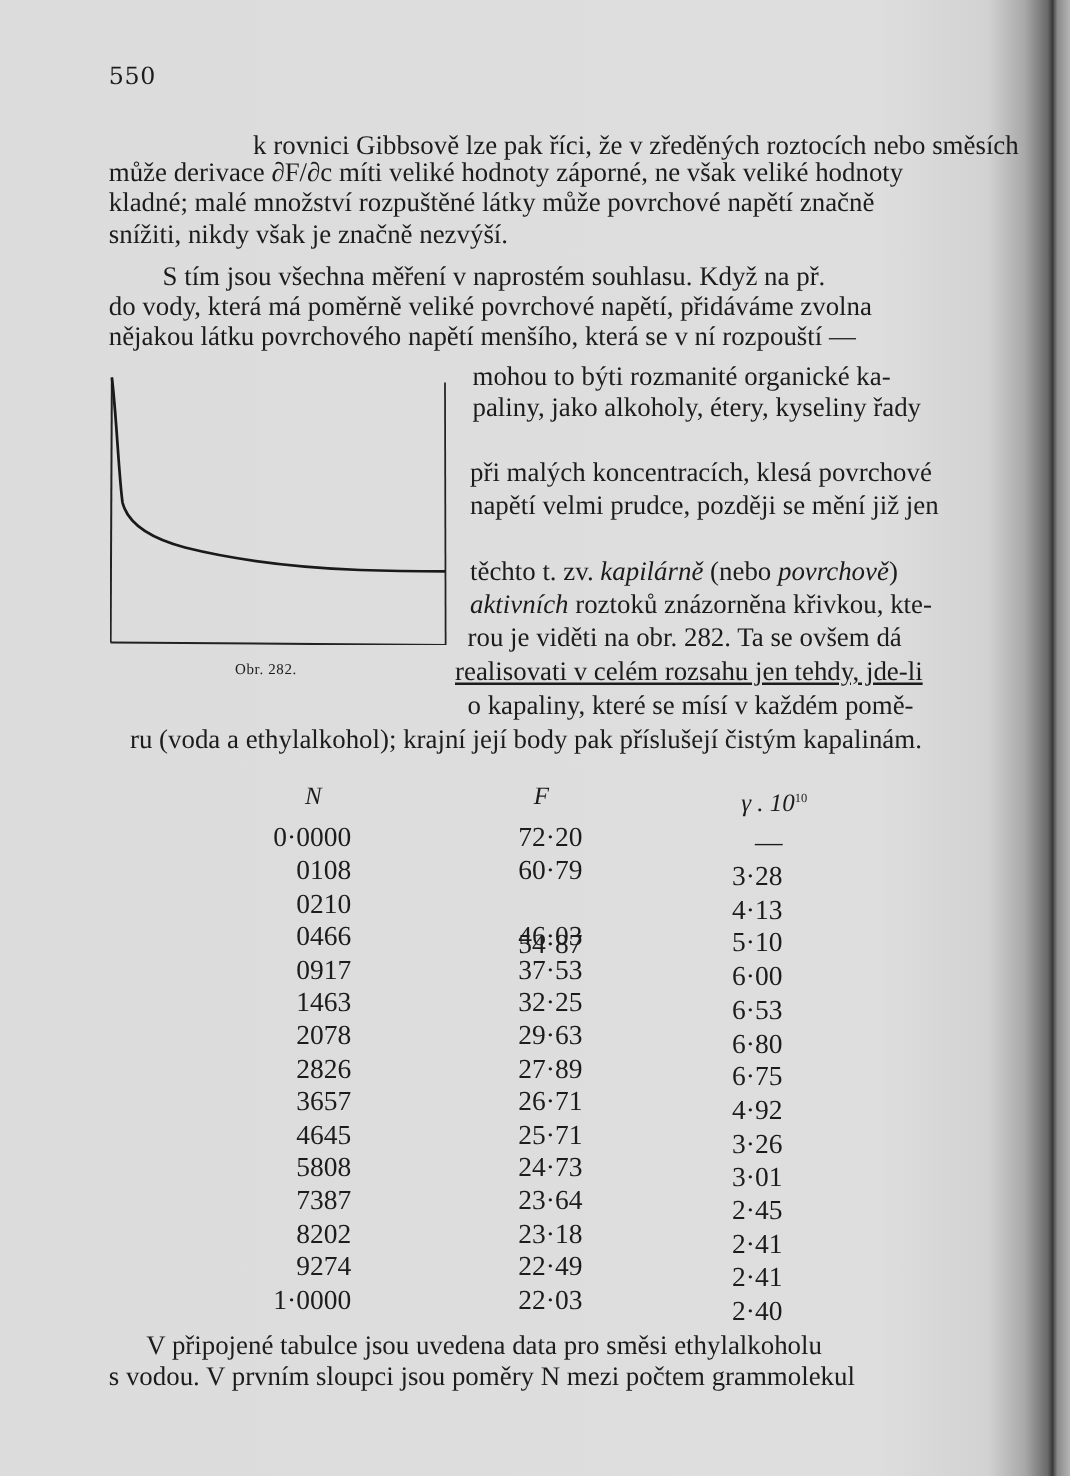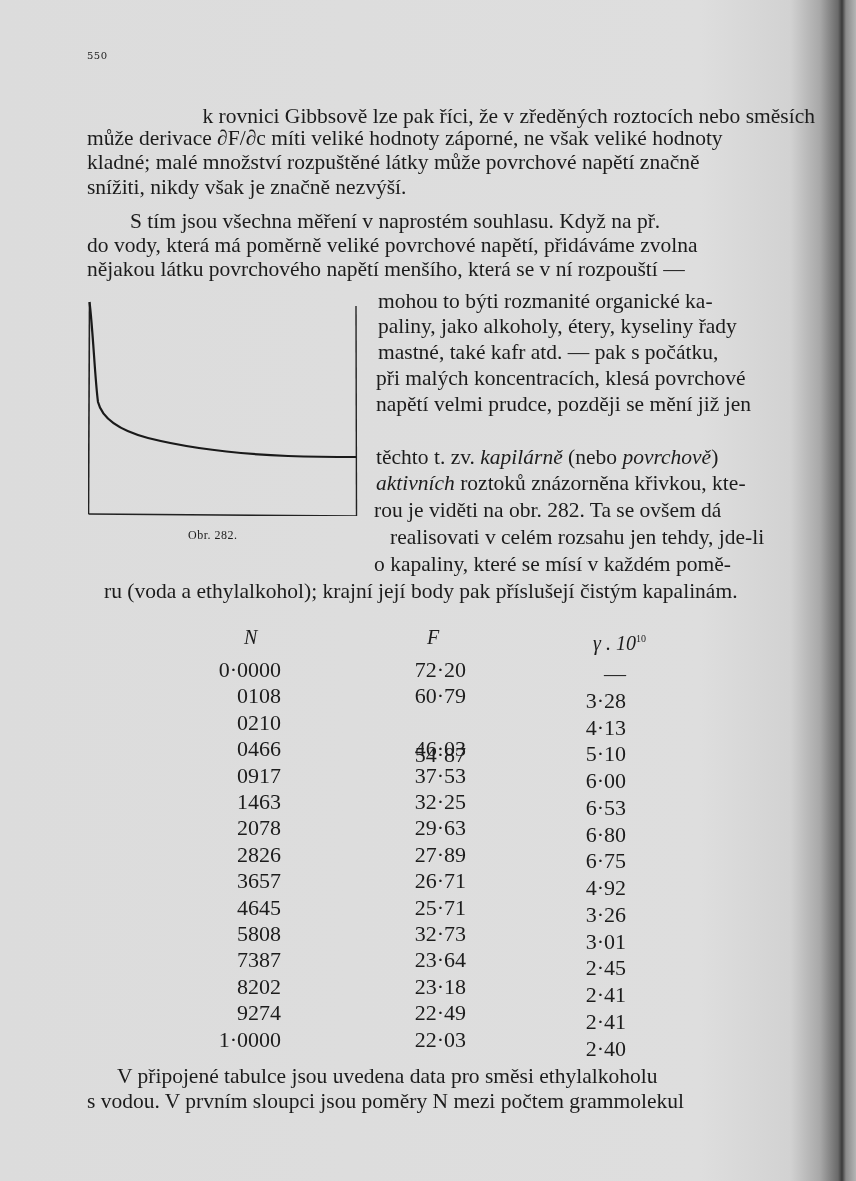--- a/index.html
+++ b/index.html
@@ -8,21 +8,21 @@
       background: #d9d9d9;
       font-family: "DejaVu Serif", "Liberation Serif", serif;
       color: #1c1c1c;
     }
     .page {
       position: absolute; left: 0; top: 0; width: 856px; height: 1181px;
       background: linear-gradient(to right, #dcdcdc 0px, #dedede 700px, #d2d2d2 790px, #a8a8a8 820px, #6a6a6a 838px, #3a3a3a 842px, #8a8a8a 846px, #b5b5b5 856px);
     }
     .pagenum {
       position: absolute; left: 87px; top: 50px;
-      font-size: 10px; letter-spacing: 0.5px;
+      font-size: 19px; letter-spacing: 0.5px;
     }
     .line {
       position: absolute; white-space: nowrap;
       font-family: "Liberation Serif", "DejaVu Serif", serif;
       font-size: 21.5px; line-height: 22px;
     }
     .just { display: flex; justify-content: flex-end; }
     .line i { font-style: italic; }
     .figure {
       position: absolute; left: 88px; top: 300px; width: 270px; height: 216px;
@@ -53,32 +53,31 @@
   <div class="line" style="left:87px; top:127px; width:728px;">může derivace ∂F/∂c míti veliké hodnoty záporné, ne však veliké hodnoty</div>
   <div class="line" style="left:87px; top:151px; width:728px;">kladné; malé množství rozpuštěné látky může povrchové napětí značně</div>
   <div class="line" style="left:87px; top:176px;">snížiti, nikdy však je značně nezvýší.</div>
 
   <div class="line" style="left:130px; top:210px;">S tím jsou všechna měření v naprostém souhlasu. Když na př.</div>
   <div class="line" style="left:87px; top:258px;">nějakou látku povrchového napětí menšího, která se v ní rozpouští —</div>
   <div class="line" style="left:87px; top:234px;">do vody, která má poměrně veliké povrchové napětí, přidáváme zvolna</div>
 
   <div class="line" style="left:378px; top:290px;">mohou to býti rozmanité organické ka-</div>
   <div class="line" style="left:378px; top:315px;">paliny, jako alkoholy, étery, kyseliny řady</div>
-  <div class="line" style="left:378px; top:341px;">mastné, také kafr atd. — pak s počátku,</div>
   <div class="line" style="left:376px; top:367px;">při malých koncentracích, klesá povrchové</div>
   <div class="line" style="left:376px; top:393px;">napětí velmi prudce, později se mění již jen</div>
 
   <div class="line" style="left:376px; top:446px;">
     <span>těchto t. zv. </span><i>kapilárně</i><span> (nebo </span><i>povrchově</i><span>)</span>
   </div>
   <div class="line" style="left:376px; top:472px;">
     <i>aktivních</i><span> roztoků znázorněna křivkou, kte-</span>
   </div>
   <div class="line" style="left:374px; top:499px;">rou je viděti na obr. 282. Ta se ovšem dá</div>
-  <div class="line" style="left:390px; top:526px;">realisovati v celém rozsahu jen tehdy, jde-li</div>
+  <div class="line" style="left:364px; top:526px;text-decoration:underline;">realisovati v celém rozsahu jen tehdy, jde-li</div>
   <div class="line" style="left:374px; top:553px;">o kapaliny, které se mísí v každém pomě-</div>
   <div class="line" style="left:104px; top:580px;">ru (voda a ethylalkohol); krajní její body pak příslušejí čistým kapalinám.</div>
 
   <div class="figure">
     <svg width="270" height="216" viewBox="0 0 270 216">
       <line x1="1.5" y1="2" x2="0.5" y2="214" stroke="#222" stroke-width="1.6"></line>
       <line x1="268" y1="6" x2="268.5" y2="216" stroke="#222" stroke-width="1.4"></line>
       <line x1="0.5" y1="214" x2="268.5" y2="216" stroke="#222" stroke-width="1.6"></line>
       <path d="M1.5,2 C5,30 7,80 10,102 C14,118 30,130 60,138 C100,148 150,154 200,156 C230,157 255,157 268,157" fill="none" stroke="#1a1a1a" stroke-width="2.2"></path>
     </svg>
@@ -135,21 +134,21 @@
           <div class="td" style="top: 248.2px; right: 390px;">26·71</div>
           <div class="td" style="top: 255px; right: 230px;">4·92</div>
         </div>
         <div>
           <div class="td" style="top: 274.6px; right: 575px;">4645</div>
           <div class="td" style="top: 274.6px; right: 390px;">25·71</div>
           <div class="td" style="top: 281.75px; right: 230px;">3·26</div>
         </div>
         <div>
           <div class="td" style="top: 301px; right: 575px;">5808</div>
-          <div class="td" style="top: 301px; right: 390px;">32·73</div>
+          <div class="td" style="top: 301px; right: 390px;">24·73</div>
           <div class="td" style="top: 308.5px; right: 230px;">3·01</div>
         </div>
         <div>
           <div class="td" style="top: 327.4px; right: 575px;">7387</div>
           <div class="td" style="top: 327.4px; right: 390px;">23·64</div>
           <div class="td" style="top: 335.25px; right: 230px;">2·45</div>
         </div>
         <div>
           <div class="td" style="top: 353.8px; right: 575px;">8202</div>
           <div class="td" style="top: 353.8px; right: 390px;">23·18</div>

